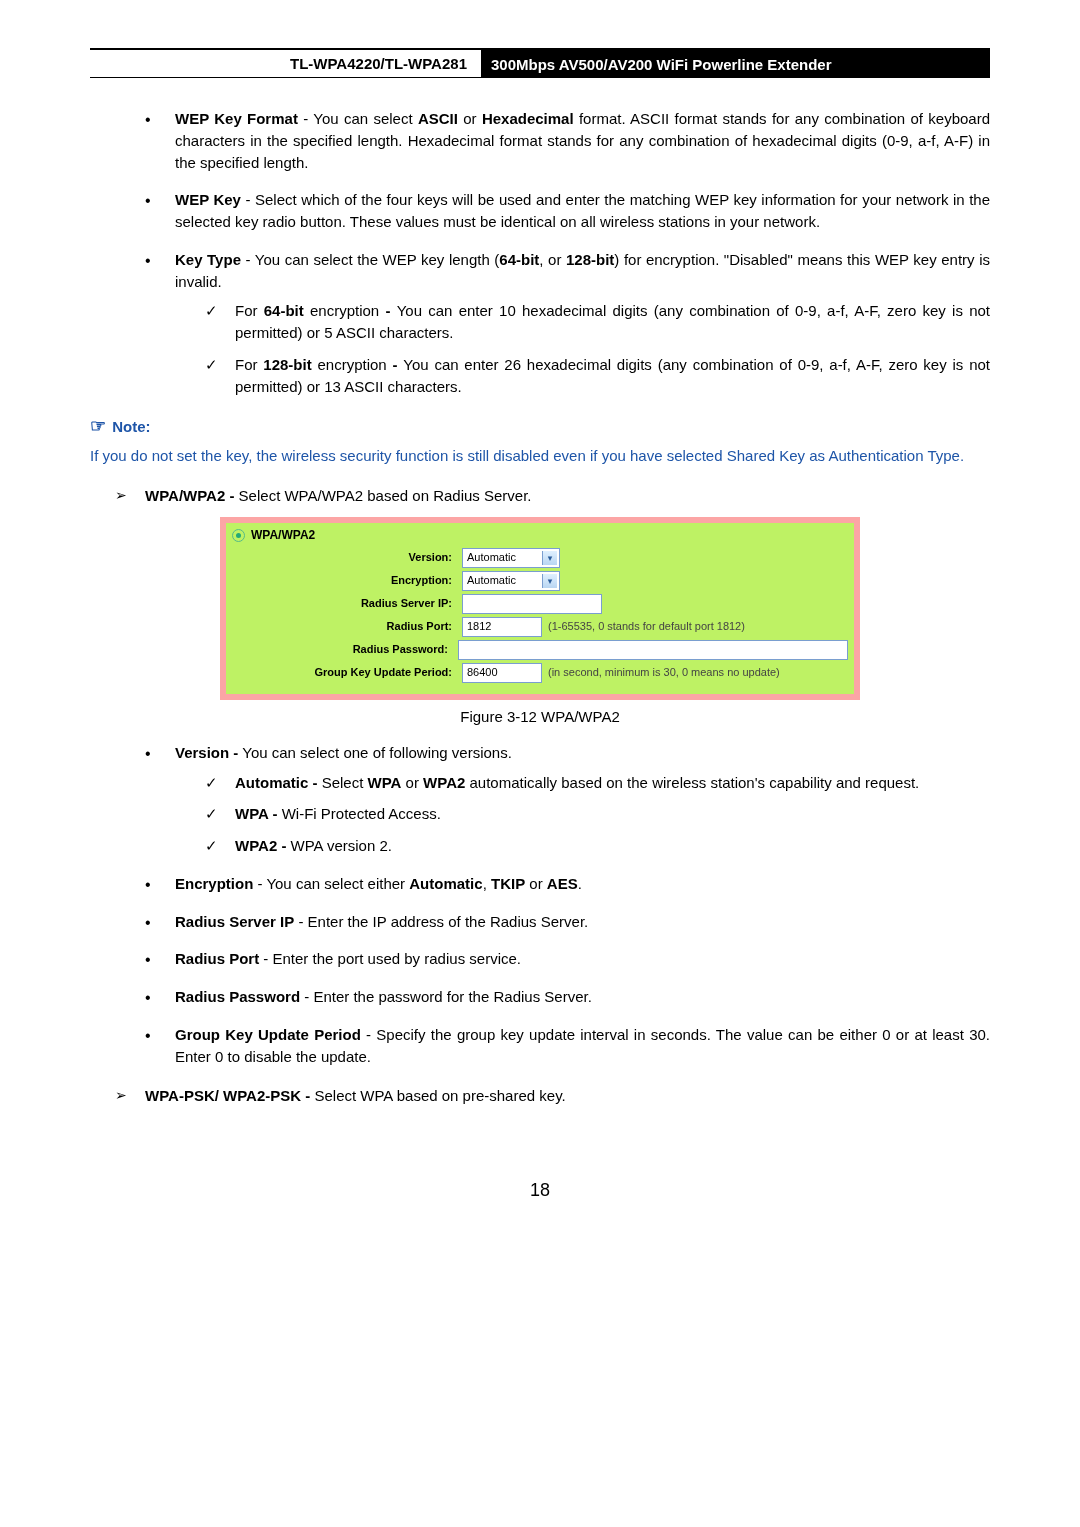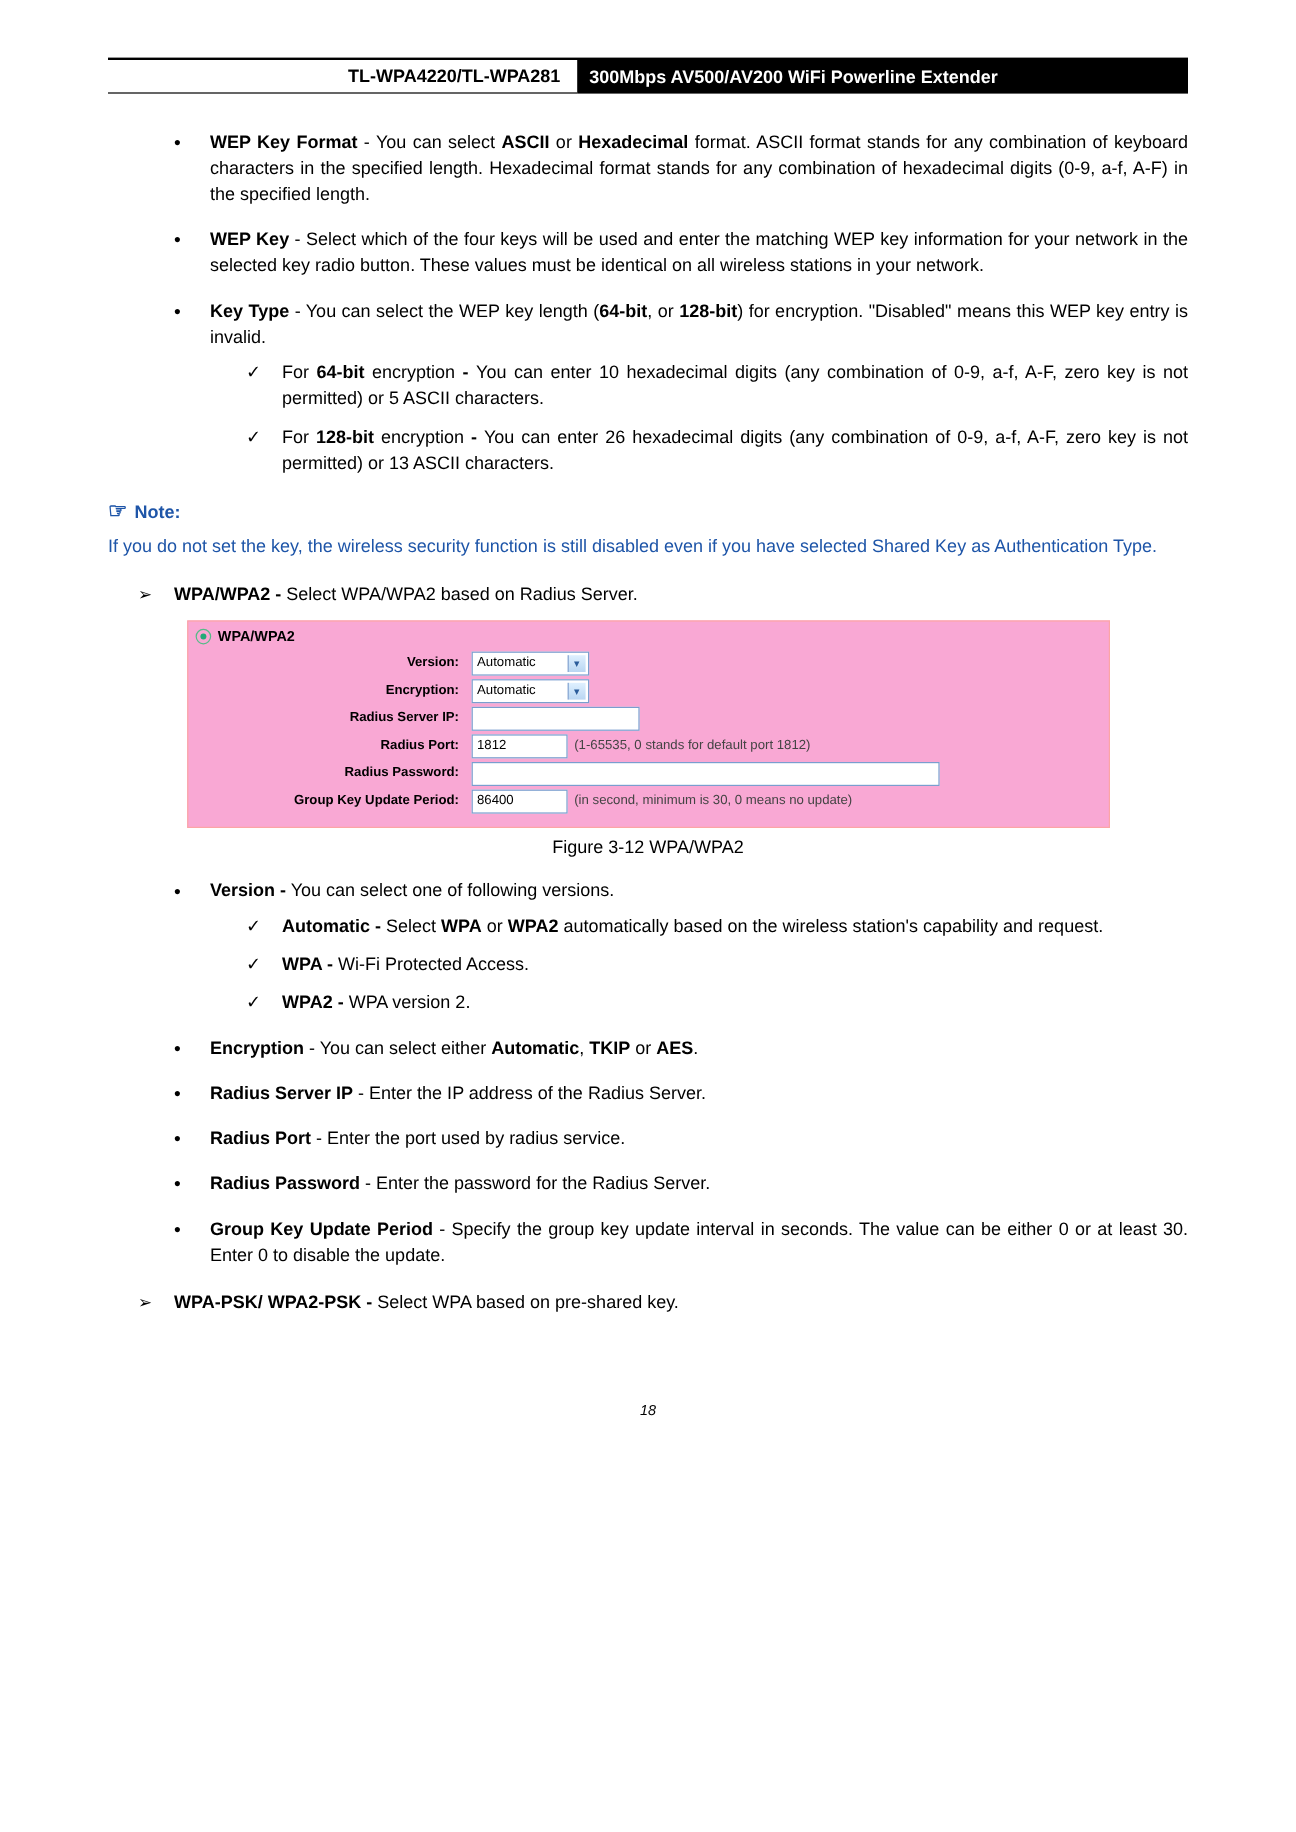--- a/index.html
+++ b/index.html
@@ -112,28 +112,28 @@
   }
   .note-body {
     color: #1e55a8;
     margin-bottom: 4px;
     text-align: justify;
   }
   b { font-weight: bold; }
 
   
   .figbox {
-    border: 1px solid #fca5a5;
-    width: 769px;
+    border: 6px solid #fca5a5;
+    width: 640px;
     margin: 8px auto 6px auto;
     padding: 4px 6px 8px 6px;
     box-sizing: border-box;
     font-size: 12px;
     color: #000;
-    background: #f9a8d4;
+    background: #bef264;
   }
   .figbox .title-row {
     display: flex;
     align-items: center;
     gap: 6px;
     font-weight: bold;
     margin-bottom: 4px;
     font-size: 12px;
   }
   .figbox .radio {
@@ -194,23 +194,22 @@
   .txt.med { width: 130px; }
   .txt.long { width: 380px; }
   .fighint { color: #444; }
   .figcap {
     text-align: center;
     font-size: 15px;
     margin: 6px 0 14px 0;
   }
   .pagenum {
     text-align: center;
-    font-size: 12px;
+    font-size: 18px;
     margin-top: 70px;
-    font-style: italic;
   }
 </style>
 </head>
 <body>
 
 <div class="page">
 
   <div class="hdr-rule"></div>
   <div class="hdr-bar">
     <div class="hdr-left">TL-WPA4220/TL-WPA281</div>

